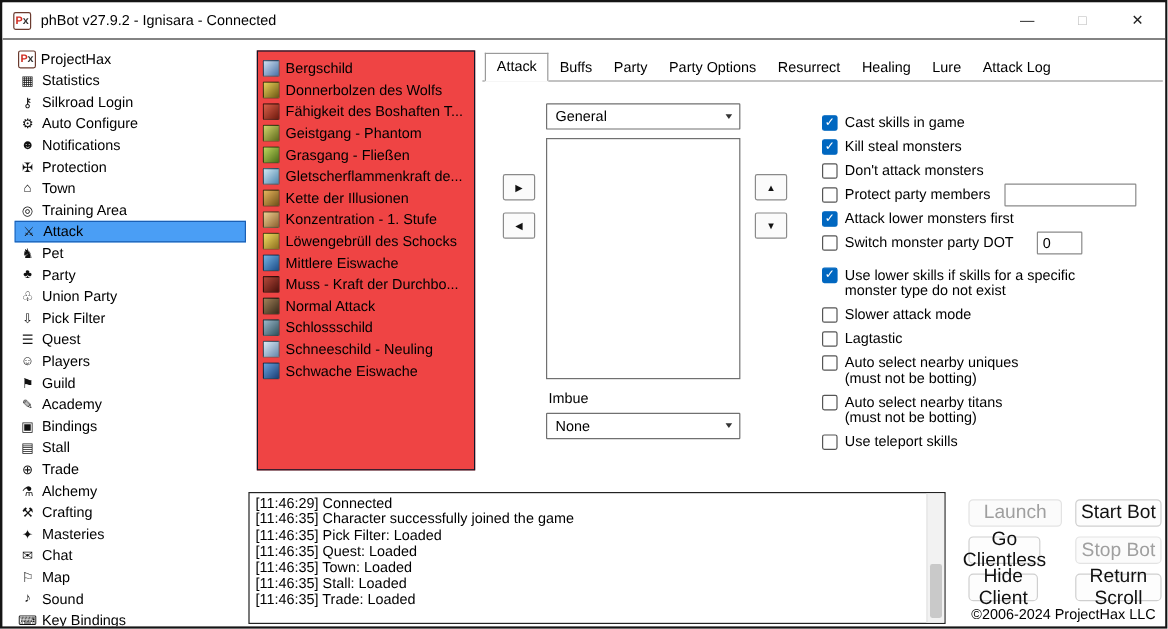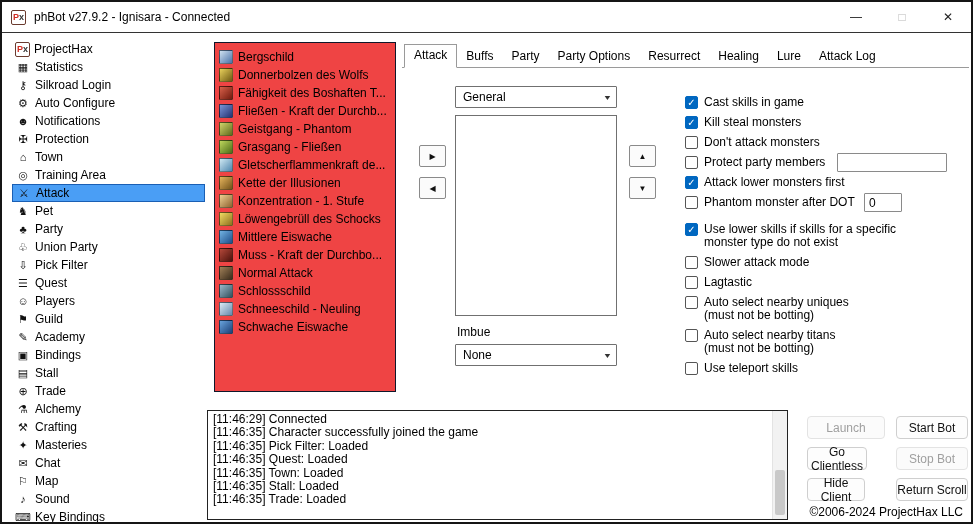--- a/index.html
+++ b/index.html
@@ -60,21 +60,21 @@
   .dot-input{left:179px;top:-3px;width:38px}
 
   
   .log-panel{position:absolute;left:205px;top:408px;width:581px;height:110px;box-sizing:border-box;border:1px solid #222;background:#fff;overflow:hidden}
   .log-lines{position:absolute;left:5px;top:2px;right:16px;overflow:hidden}
   .log-line{line-height:13.4px;white-space:nowrap}
   .log-scrollbar{position:absolute;right:0;top:0;bottom:0;width:14px;background:#f2f2f2;border-left:1px solid #e3e3e3}
   .log-thumb{position:absolute;left:2px;right:2px;top:55%;bottom:4px;background:#c9c9c9;border-radius:2px}
 
   
-  .btn{position:absolute;box-sizing:border-box;height:23px;border:1px solid #cfcfcf;background:#fdfdfd;border-radius:4px;font-family:inherit;font-size:12px;color:#111;display:flex;align-items:center;justify-content:center;padding:0;cursor:default}
+  .btn{position:absolute;box-sizing:border-box;height:23px;border:1px solid #cfcfcf;background:#fdfdfd;border-radius:4px;font-family:inherit;font-size:16px;color:#111;display:flex;align-items:center;justify-content:center;padding:0;cursor:default}
   .btn.disabled{color:#9f9f9f;background:#fbfbfb;border-color:#e3e3e3}
   .pos-launch{left:805px;top:414px;width:78px}
   .pos-start-bot{left:894px;top:414px;width:72px}
   .pos-go-clientless{left:805px;top:445px;width:60px}
   .pos-stop-bot{left:894px;top:445px;width:72px}
   .pos-hide-client{left:805px;top:476px;width:58px}
   .pos-return-scroll{left:894px;top:476px;width:72px}
   .copyright{position:absolute;top:503px;right:8px;white-space:nowrap}
 </style>
 </head>
@@ -218,24 +218,20 @@
       </div>
       <div class="skill-row">
         <span class="skill-icon" style="background: linear-gradient(135deg, rgb(232, 207, 90), rgb(111, 90, 20));"></span>
         <span class="skill-label">Donnerbolzen des Wolfs</span>
       </div>
       <div class="skill-row">
         <span class="skill-icon" style="background: linear-gradient(135deg, rgb(216, 96, 74), rgb(112, 26, 14));"></span>
         <span class="skill-label">Fähigkeit des Boshaften T...</span>
       </div>
       <div class="skill-row">
-        <span class="skill-icon" style="background: linear-gradient(135deg, rgb(122, 149, 214), rgb(36, 50, 114));"></span>
-        <span class="skill-label">Fließen - Kraft der Durchb...</span>
-      </div>
-      <div class="skill-row">
         <span class="skill-icon" style="background: linear-gradient(135deg, rgb(208, 212, 106), rgb(95, 106, 28));"></span>
         <span class="skill-label">Geistgang - Phantom</span>
       </div>
       <div class="skill-row">
         <span class="skill-icon" style="background: linear-gradient(135deg, rgb(189, 214, 92), rgb(76, 108, 24));"></span>
         <span class="skill-label">Grasgang - Fließen</span>
       </div>
       <div class="skill-row">
         <span class="skill-icon" style="background: linear-gradient(135deg, rgb(207, 232, 242), rgb(78, 134, 174));"></span>
         <span class="skill-label">Gletscherflammenkraft de...</span>
@@ -325,21 +321,21 @@
           <span class="cb"></span>
           <span class="opt-label">Protect party members</span>
           <input class="inline-input protect-input" value="" style="">
         </div>
         <div class="opt">
           <span class="cb checked">✓</span>
           <span class="opt-label">Attack lower monsters first</span>
         </div>
         <div class="opt opt-dot">
           <span class="cb"></span>
-          <span class="opt-label">Phantom monster after DOT</span>
+          <span class="opt-label">Switch monster party DOT</span>
           <input class="inline-input dot-input" value="0" style="">
         </div>
         <div class="opt">
           <span class="cb checked">✓</span>
           <span class="opt-label">Use lower skills if skills for a specific
 monster type do not exist</span>
         </div>
         <div class="opt">
           <span class="cb"></span>
           <span class="opt-label">Slower attack mode</span>

